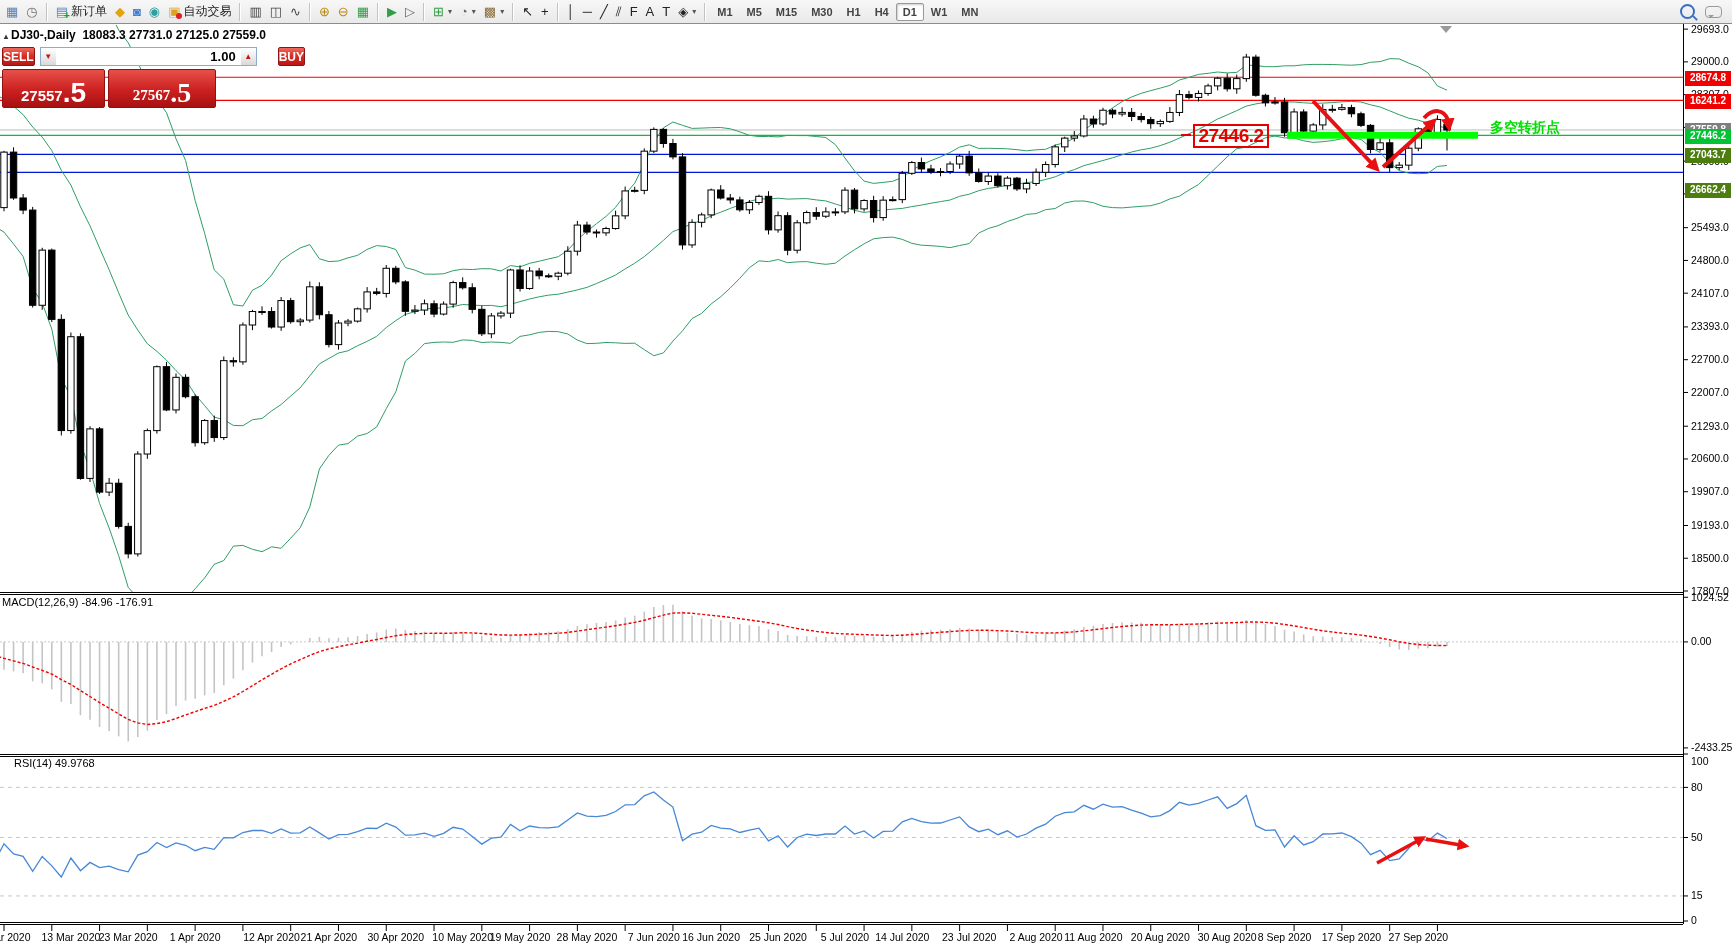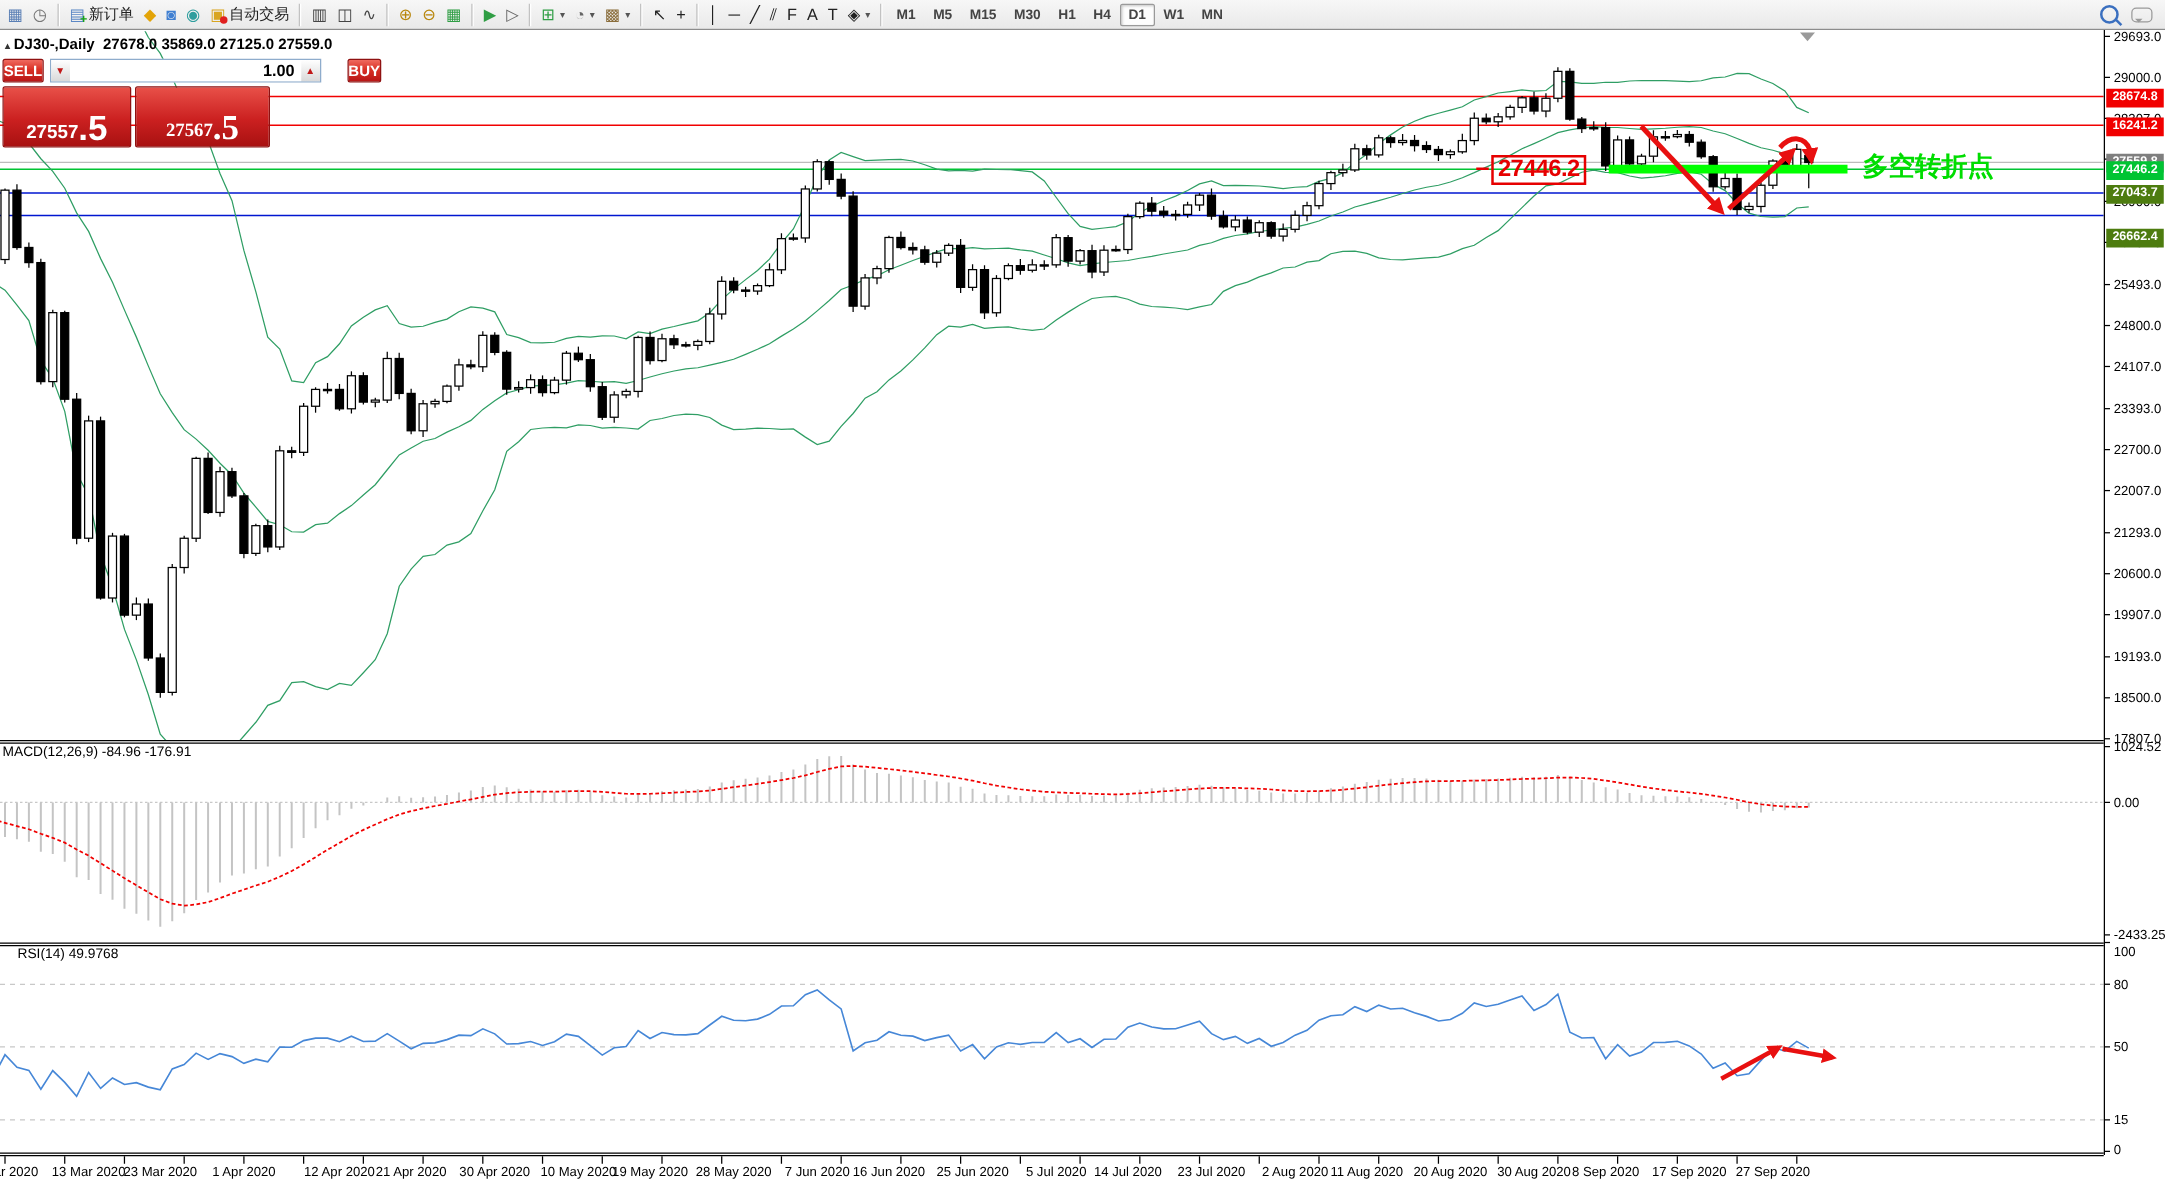--- a/index.html
+++ b/index.html
@@ -32,33 +32,33 @@
   .tp-row{display:flex;height:19px;align-items:stretch;}
   .rbtn{background:linear-gradient(#ef6a5f,#d93025 45%,#b91616);border:1px solid #8f1111;border-radius:2px;
     color:#fff;font-size:12px;font-weight:bold;display:flex;align-items:center;justify-content:center;}
   .btn-sell{width:36px;}
   .btn-buy{width:52px;margin-left:16px;}
   .stepper{flex:1;display:flex;margin:0 5px;border:1px solid #8eaccc;background:#fff;}
   .vol-btn{width:15px;display:flex;align-items:center;justify-content:center;
     background:linear-gradient(#fff,#d9d9d9);border:0;color:#c01818;font-size:8px;}
   .vol-input{flex:1;border:0;outline:none;text-align:right;font-size:13px;font-weight:bold;
     font-family:"Liberation Sans",sans-serif;padding:0 5px;min-width:10px;}
-  .tiles{display:flex;margin-top:3px;height:49px;}
+  .tiles{display:flex;margin-top:3px;height:39px;}
   .tile{background:linear-gradient(#e85048 0%,#cb2020 55%,#a81111 100%);border:1px solid #8f1111;
     border-radius:2px;color:#fff;display:flex;align-items:flex-end;justify-content:center;}
   .tile-sell{width:101px;}
   .tile-buy{width:106px;margin-left:3px;font-family:Liberation Serif, serif;}
   .tile .main{font-size:15px;font-weight:bold;line-height:1;margin-bottom:4px;}
   .tile .pip{font-size:28px;font-weight:bold;line-height:.95;}
   
   #level-box{position:absolute;left:1193px;top:100px;width:72px;height:20px;border:2px solid #e60000;
     color:#e60000;font-size:19px;font-weight:bold;display:flex;align-items:center;justify-content:center;
     z-index:20;background:transparent;letter-spacing:-.5px;}
   #level-dash{position:absolute;left:1181px;top:110px;width:10px;height:2px;background:#e60000;z-index:20;}
-  #turn-label{position:absolute;left:1490px;top:95px;font-size:21px;font-weight:bold;color:#00dd00;z-index:20;white-space:nowrap;}
+  #turn-label{position:absolute;left:1490px;top:95px;font-size:14px;font-weight:bold;color:#00dd00;z-index:20;white-space:nowrap;}
   #shift-tri{position:absolute;left:1440px;top:2px;width:0;height:0;border-left:6px solid transparent;
     border-right:6px solid transparent;border-top:7px solid #9a9a9a;z-index:5;}
   
   .pane-label{position:absolute;left:2px;font-size:11px;color:#000;z-index:15;}
   #macd-label{top:572px;}
   #rsi-label{top:733px;padding-left:12px;}
   
   .badge{position:absolute;left:1685px;width:46px;height:15px;z-index:12;color:#fff;
     font-size:10px;font-weight:bold;text-align:center;line-height:13px;}
   .b-red{background:#f10000;} .b-blue{background:#4d7c0f;} .b-green{background:#00c433;} .b-grey{background:#7f7f7f;}
@@ -792,21 +792,21 @@
         <text x="1093.4172185430464" y="917" text-anchor="middle">11 Aug 2020</text>
         <text x="1160.3112582781457" y="917" text-anchor="middle">20 Aug 2020</text>
         <text x="1227.205298013245" y="917" text-anchor="middle">30 Aug 2020</text>
         <text x="1284.5430463576158" y="917" text-anchor="middle">8 Sep 2020</text>
         <text x="1351.4370860927152" y="917" text-anchor="middle">17 Sep 2020</text>
         <text x="1418.3311258278145" y="917" text-anchor="middle">27 Sep 2020</text>
       </g>
     </svg>
 
   <div id="chart-title">
-    <span class="mk">▴</span><span>DJ30-,Daily</span>&nbsp;&nbsp;<span>27678.0 35869.0 27125.0 27559.0</span>
+    <span class="mk">▴</span><span>DJ30-,Daily</span>&nbsp;&nbsp;<span>18083.3 27731.0 27125.0 27559.0</span>
   </div>
 
   <div id="trade-panel">
     <div class="tp-row">
       <div class="rbtn btn-sell">SELL</div>
       <div class="stepper">
         <button class="vol-btn">▼</button>
         <input class="vol-input" value="1.00" style="">
         <button class="vol-btn">▲</button>
       </div>

